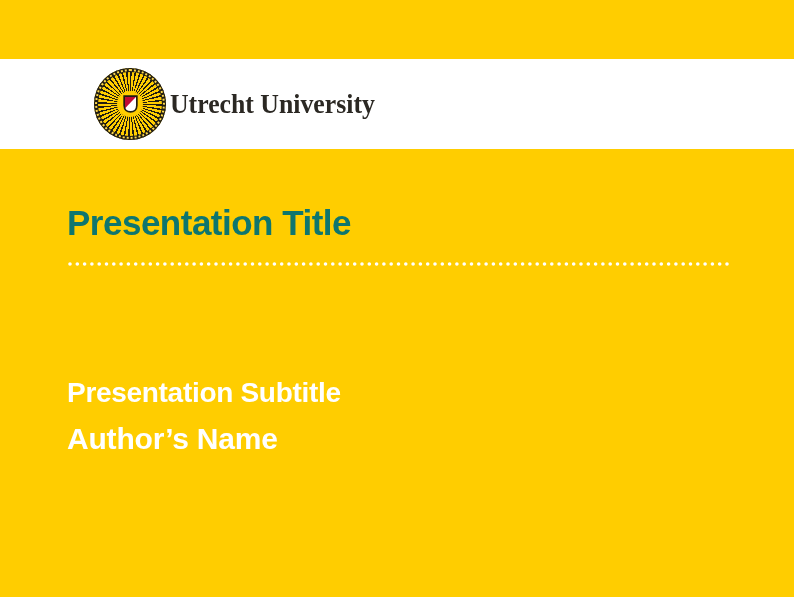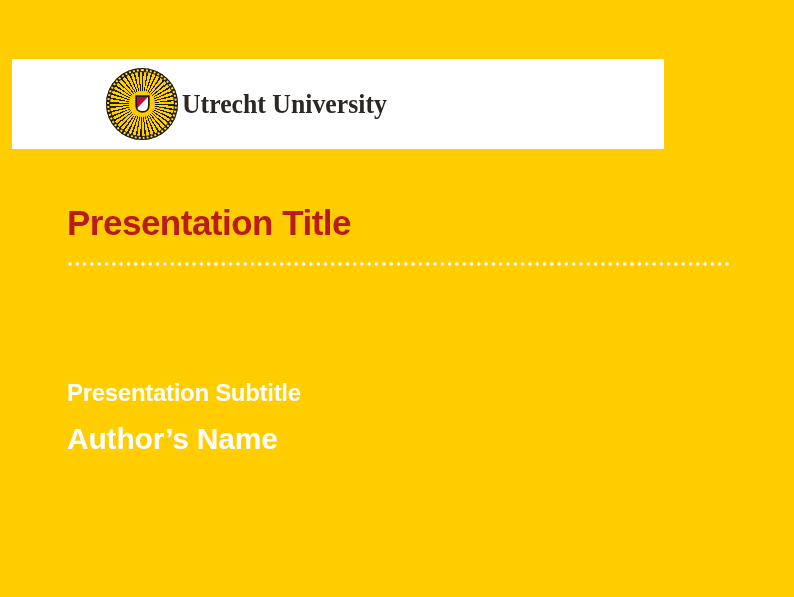--- a/index.html
+++ b/index.html
@@ -5,22 +5,22 @@
   html,body{margin:0;padding:0;}
   .slide{
     position:relative;
     width:794px;height:597px;
     background:#FFCD00;
     overflow:hidden;
     font-family:"Liberation Sans",sans-serif;
   }
   
   .header-band{
-    position:absolute;left:12px;top:59px;
-    width:652px;height:90px;
+    position:absolute;left:0;top:59px;
+    width:794px;height:90px;
     background:#FFFFFF;
   }
   
   .logo-sun{
     position:absolute;left:94px;top:9px;
     width:72px;height:72px;border-radius:50%;
     background:repeating-conic-gradient(#211D12 0deg 3.1deg,#FFCD00 3.1deg 8.2deg);
   }
   .logo-outer-ring{
     position:absolute;inset:0;border-radius:50%;
@@ -42,30 +42,30 @@
     position:absolute;left:170px;top:0;height:90px;
     display:flex;align-items:center;
     font-family:"Liberation Serif",serif;
     font-weight:bold;font-size:28px;color:#2B2823;
     transform:scaleX(0.92);transform-origin:left center;
     letter-spacing:0px;white-space:nowrap;
   }
   
   .title{
     position:absolute;left:67px;top:205px;
-    font-size:35px;font-weight:bold;color:#b91c1c;
+    font-size:35px;font-weight:bold;color:#0f766e;
     letter-spacing:-0.5px;line-height:35px;white-space:nowrap;
   }
   .dotted-rule{
     position:absolute;left:66px;top:260px;
     width:666px;height:8px;
   }
   .subtitle{
     position:absolute;left:67px;top:380px;
-    font-size:24px;font-weight:bold;color:#FFFFFF;
+    font-size:28px;font-weight:bold;color:#FFFFFF;
     letter-spacing:-0.3px;line-height:26px;white-space:nowrap;
   }
   .author{
     position:absolute;left:67px;top:427px;
     font-size:30px;font-weight:bold;color:#FFFFFF;
     letter-spacing:-0.2px;line-height:23px;white-space:nowrap;
   }
 </style>
 </head>
 <body>

